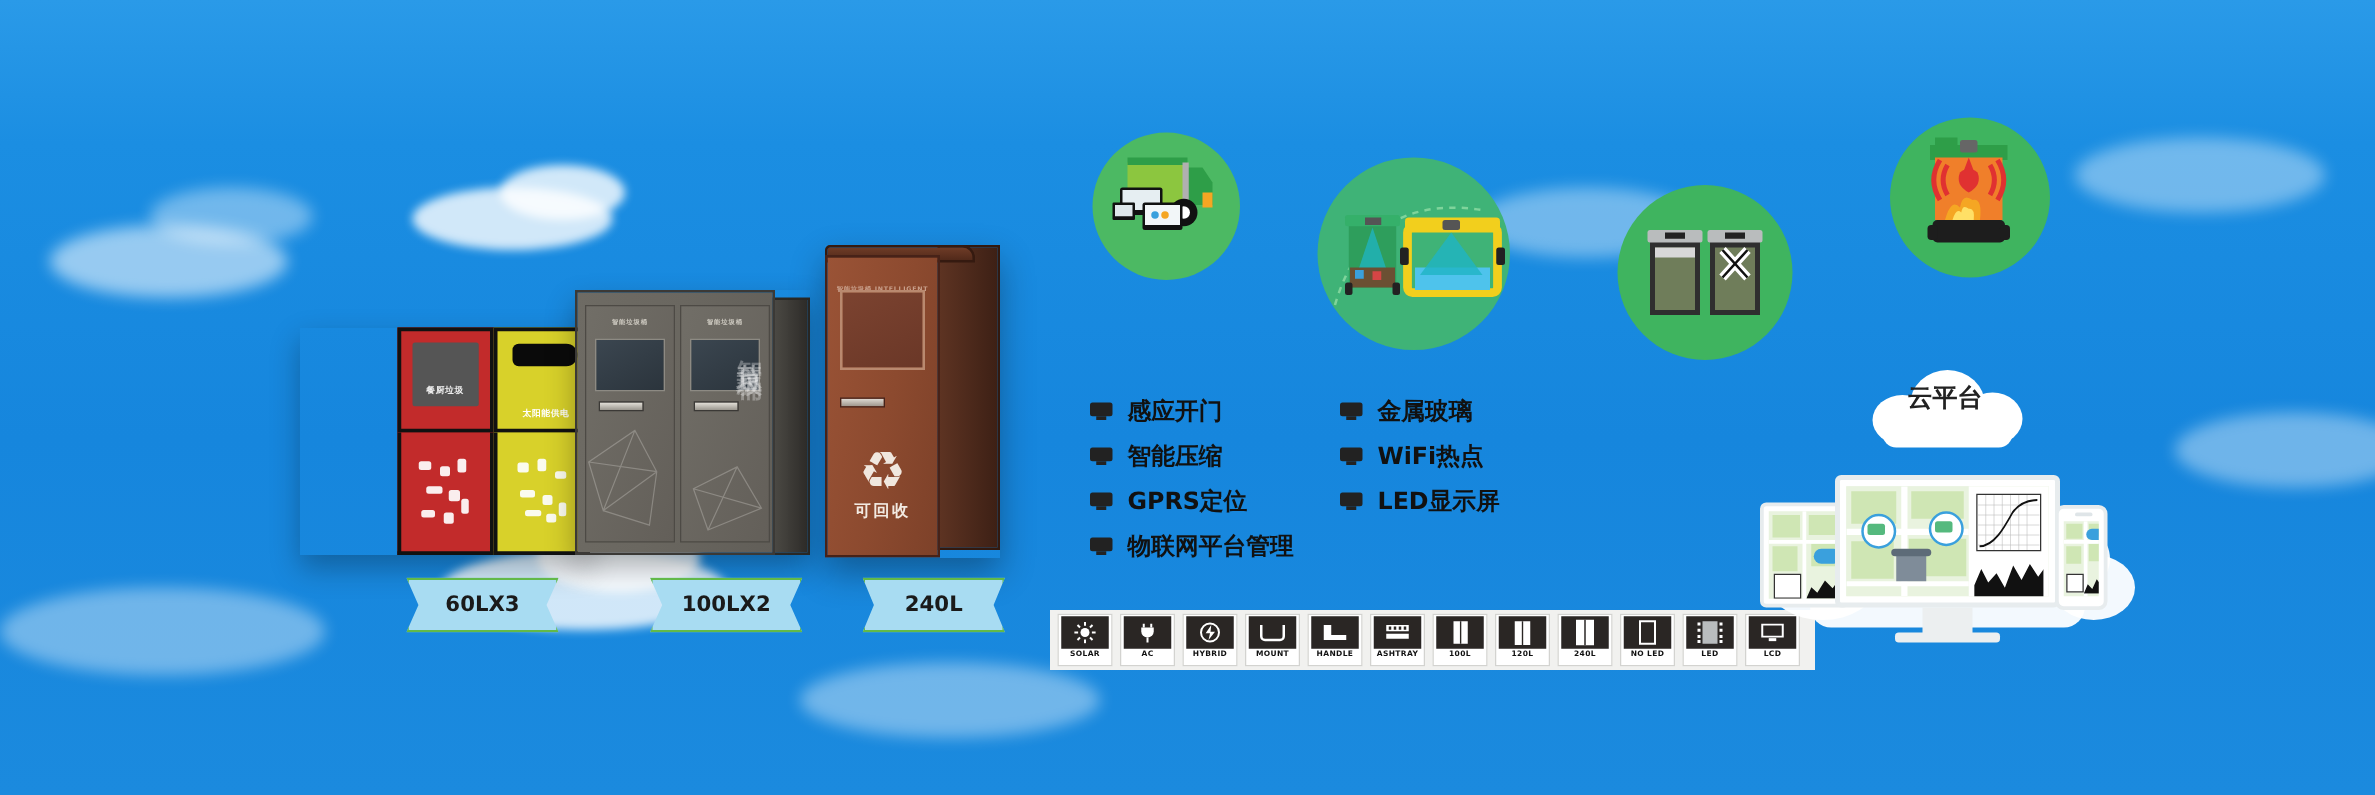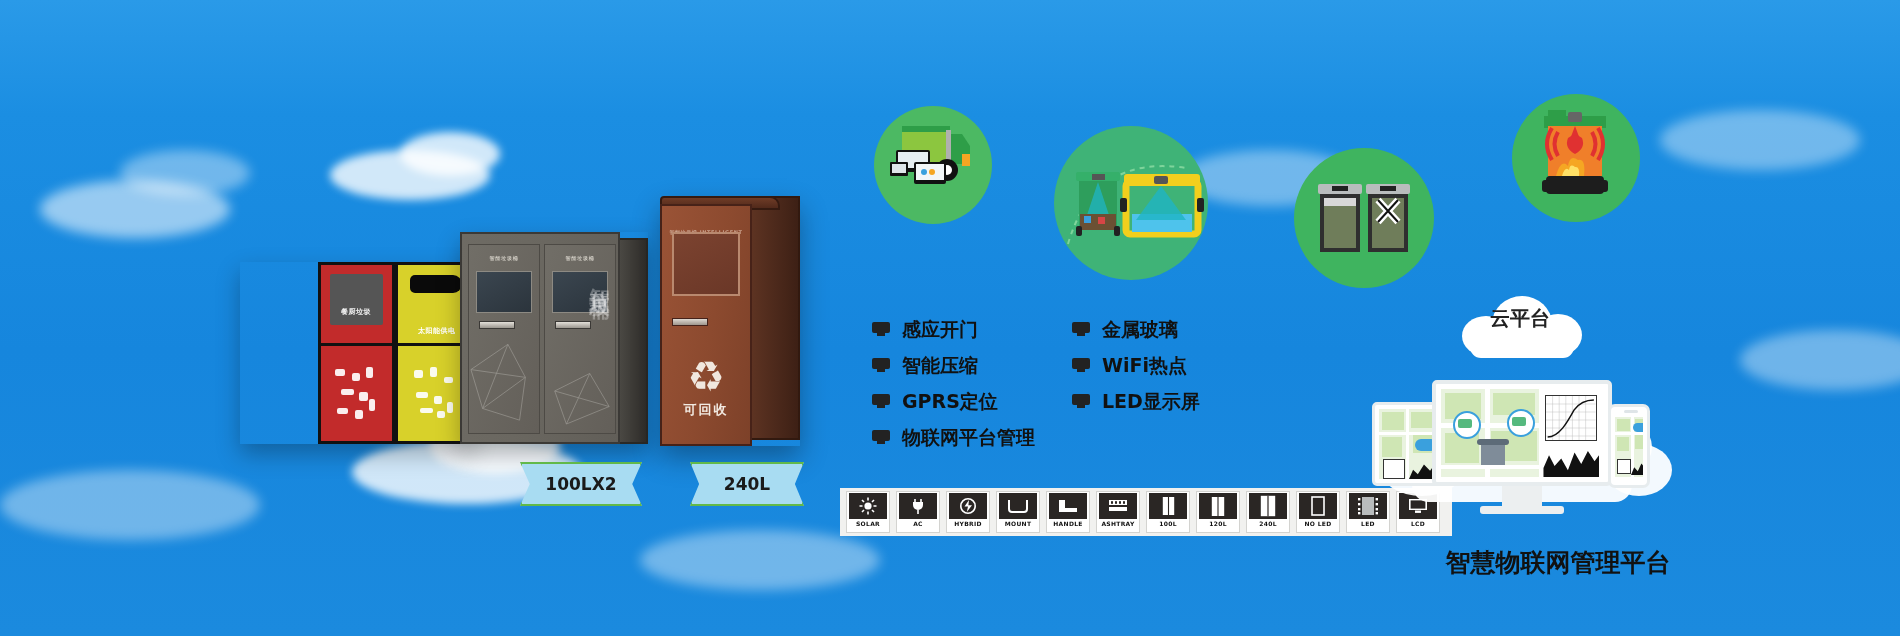--- a/index.html
+++ b/index.html
@@ -100,21 +100,21 @@
   .mon:after{content:"";position:absolute;left:5px;top:11px;width:8px;height:3px;background:#222;}
   
   #strip{position:absolute;left:840px;top:488px;width:600px;height:48px;
      background:#f1f1ef;display:flex;align-items:center;padding:0 6px;gap:6px;}
   .chip{width:42px;height:40px;background:#fff;border:1px solid #d3d3d0;
      display:flex;flex-direction:column;align-items:center;justify-content:flex-start;}
   .chip .glyph{width:38px;height:26px;background:#2a2624;margin-top:1px;
      display:flex;align-items:center;justify-content:center;color:#fff;font-size:13px;position:relative;}
   .chip .cap{font:700 6px/10px "DejaVu Sans",sans-serif;color:#111;letter-spacing:.3px;}
   
-  #platform{position:absolute;left:1372px;top:292px;width:300px;height:230px;}
+  #platform{position:absolute;left:1408px;top:292px;width:300px;height:230px;}
   .cloudshape{position:absolute;background:#fff;border-radius:50%;}
   #cloudtag{position:absolute;left:78px;top:0;width:140px;height:64px;}
   #cloudtag .t{position:absolute;left:0;right:0;top:14px;text-align:center;
      font:700 20px/24px "DejaVu Sans",sans-serif;color:#222;z-index:3;}
   .arrowdown{position:absolute;left:135px;top:62px;width:0;height:0;}
   .monitor{position:absolute;left:60px;top:88px;width:180px;height:106px;
      background:#fff;border:4px solid #e7ecee;border-radius:5px;box-sizing:border-box;}
   .mscreen{position:absolute;inset:5px;background:#e9f3df;display:flex;overflow:hidden;}
   .mstand{position:absolute;left:130px;top:194px;width:40px;height:22px;background:#eceff0;}
   .mbase{position:absolute;left:108px;top:214px;width:84px;height:8px;background:#eceff0;border-radius:3px;}
@@ -222,20 +222,23 @@
     <div class="b-top"></div>
     <div class="b-front">
       <div class="b-cap">智能垃圾桶 INTELLIGENT ASHBIN</div>
       <div class="b-screen"></div>
       <div class="b-handle"></div>
       <div class="recycle">♻</div>
       <div class="recycle-label">可回收</div>
     </div>
   </div>
 
+  <div class="ribbon" style="left:325px;top:462px;width:118px;">
+    <span>60LX3</span>
+  </div>
   <div class="ribbon" style="left:520px;top:462px;width:118px;">
     <span>100LX2</span>
   </div>
   <div class="ribbon" style="left:690px;top:462px;width:110px;">
     <span>240L</span>
   </div>
 
   <div class="gcircle" style="left:874px;top:106px;width:118px;height:118px;">
     <svg viewBox="0 0 118 118" width="118" height="118">
       <rect x="28" y="24" width="48" height="34" fill="#8cc63f"></rect>
@@ -550,15 +553,14 @@
         <div class="maproad" style="left:16px;top:0;width:3px;height:62px;"></div>
         <div class="maproad" style="left:0;top:15px;width:38px;height:3px;"></div>
         <div style="position:absolute;left:18px;top:6px;width:16px;height:9px;background:#3aa0dd;border-radius:5px;"></div>
         <div class="blkchart" style="left:16px;top:42px;width:20px;height:16px;
              clip-path:polygon(0 100%,16% 52%,34% 76%,52% 28%,72% 60%,100% 34%,100% 100%);"></div>
         <div class="chartbox" style="left:2px;top:42px;width:12px;height:13px;"></div>
       </div>
     </div>
   </div>
 
-  <div id="pf-title">智慧物联网管理平台</div>
 
 </div>
 
 </body></html>

